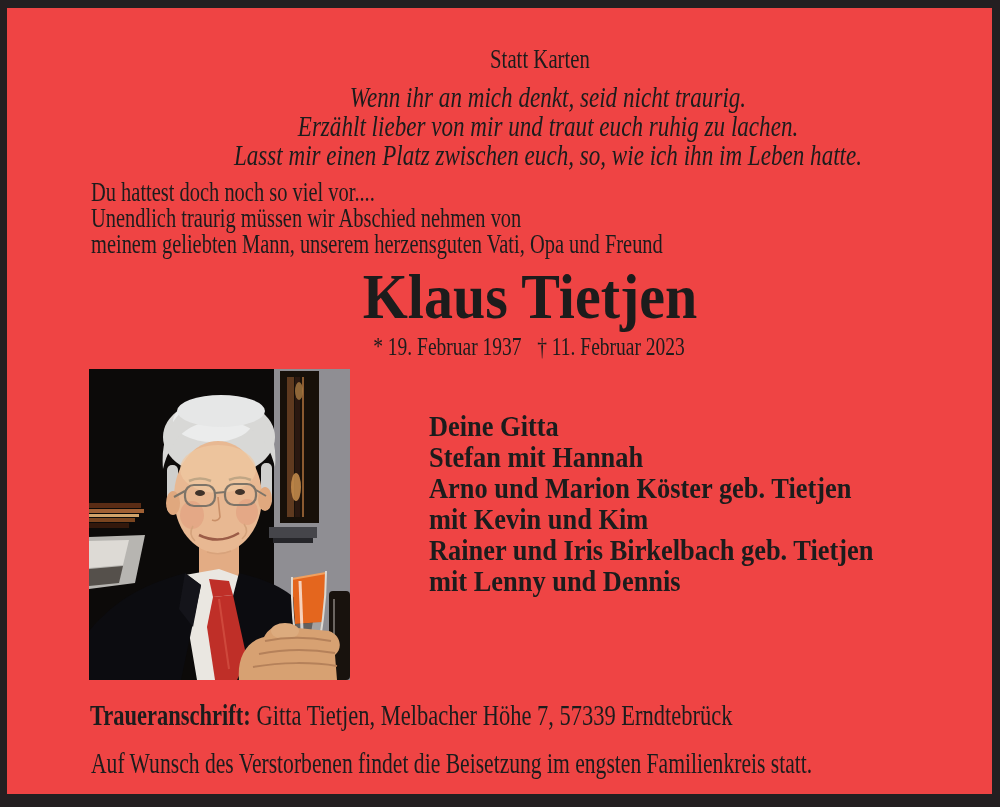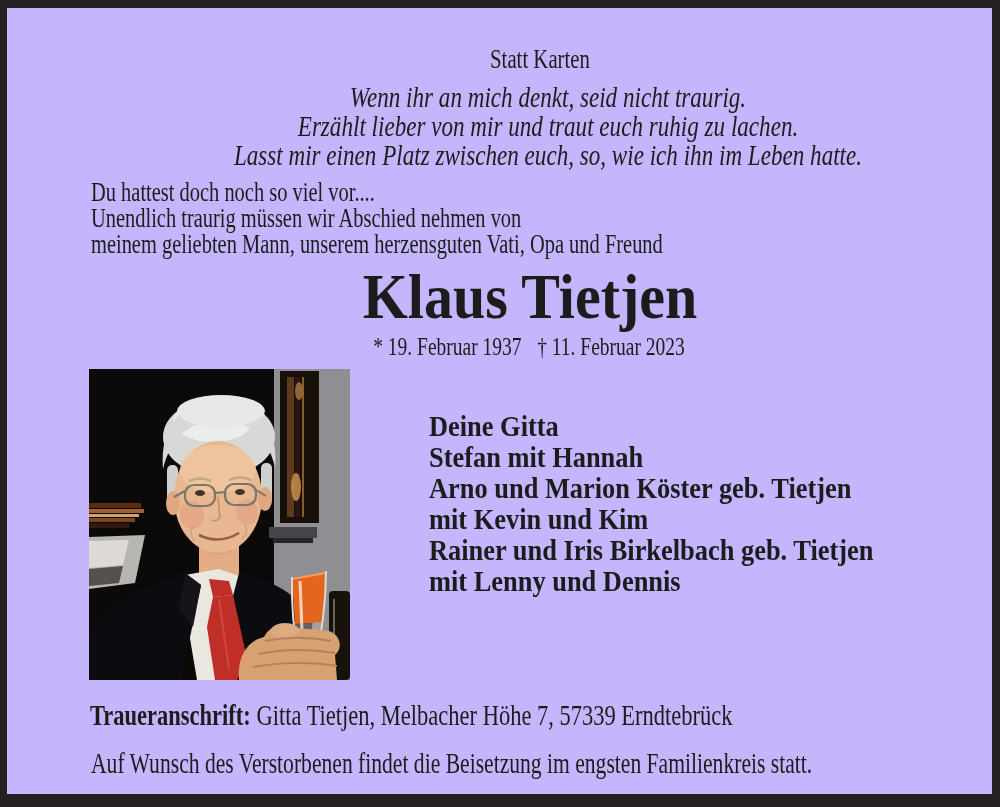--- a/index.html
+++ b/index.html
@@ -1,20 +1,20 @@
 <!DOCTYPE html>
 <html><head>
 <meta charset="utf-8">
 <style>
   html,body{margin:0;padding:0;background:#ffffff;}
   .page{
     position:relative;
     width:1000px;height:807px;
     box-sizing:border-box;
-    background:#c4b5fd;
+    background:#ef4444;
     border-style:solid;
     border-color:#241f21;
     border-width:8px 8px 13px 7px;
     overflow:hidden;
     font-family:"Liberation Serif","DejaVu Serif",serif;
     color:#1c1c1c;
   }
   .abs{position:absolute;}
   .centered{left:0;width:1000px;text-align:center;}
   

